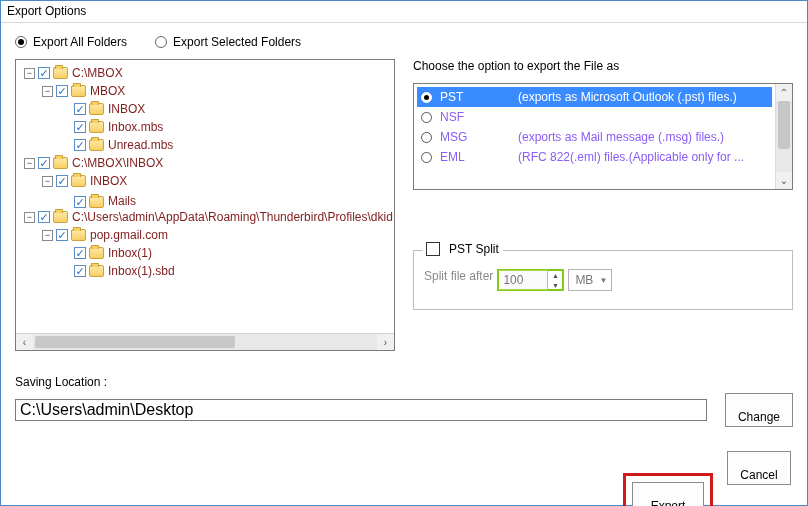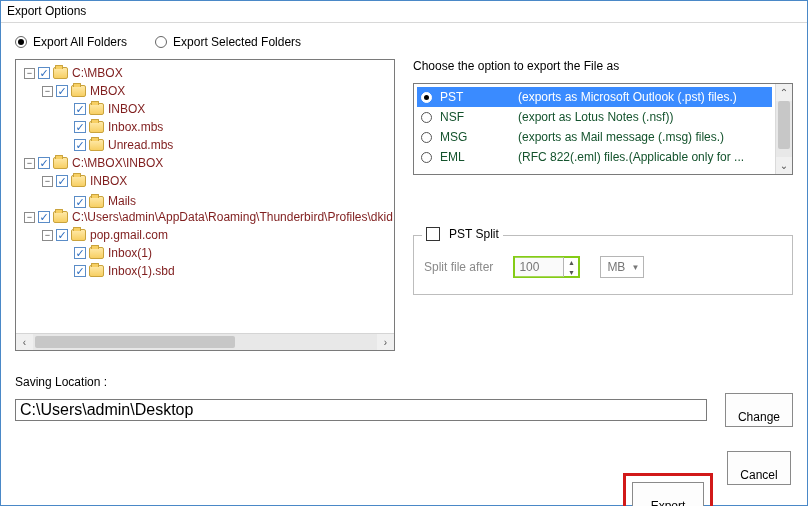--- a/index.html
+++ b/index.html
@@ -158,37 +158,37 @@
   }
 
   .right-col {
     flex: 1;
     display: flex;
     flex-direction: column;
   }
   .choose-label { margin-bottom: 10px; }
   .format-box {
     border: 1px solid #7a7a7a;
-    height: 92px;
+    height: 107px;
     display: flex;
     background: #fff;
     margin-bottom: 60px;
   }
   .format-list {
     flex: 1;
     padding: 3px 3px;
     overflow: hidden;
   }
   .format-item {
     height: 20px;
     display: flex;
     align-items: center;
     gap: 8px;
     padding: 0 4px;
-    color: #14532d;
+    color: #8b5cf6;
     cursor: pointer;
     white-space: nowrap;
   }
   .format-item.selected {
     background: #3a8bff;
     color: #fff;
   }
   .format-item .r {
     width: 11px; height: 11px;
     border: 1px solid #555;
@@ -220,21 +220,21 @@
     position:absolute; left:2px; top:0;
     width:12px; height:48px;
     background:#c7c7c7; border-radius:2px;
   }
 
   .split-group {
     border: 1px solid #bdbdbd;
     padding: 18px 10px 14px 10px;
     position: relative;
     height: 60px;
-    display:flex; align-items:center; gap:20px;
+    display:flex; gap:4px;
     color:#8a8a8a;
   }
   .split-legend {
     position:absolute;
     top:-9px; left:8px;
     background:#fff;
     padding:0 4px;
     display:flex; align-items:center; gap:6px;
     color:#000;
   }
@@ -410,21 +410,20 @@
         <div class="format-box">
           <div class="format-list" id="format-list">
               <div class="format-item selected">
                 <span class="r on"></span>
                 <span class="fmt-name">PST</span>
                 <span class="fmt-desc">(exports as Microsoft Outlook (.pst) files.)</span>
               </div>
               <div class="format-item">
                 <span class="r"></span>
                 <span class="fmt-name">NSF</span>
-                <span class="fmt-desc">(export as Lotus Notes (.nsf))</span>
               </div>
               <div class="format-item">
                 <span class="r"></span>
                 <span class="fmt-name">MSG</span>
                 <span class="fmt-desc">(exports as Mail message (.msg) files.)</span>
               </div>
               <div class="format-item">
                 <span class="r"></span>
                 <span class="fmt-name">EML</span>
                 <span class="fmt-desc">(RFC 822(.eml) files.(Applicable only for ...</span>

